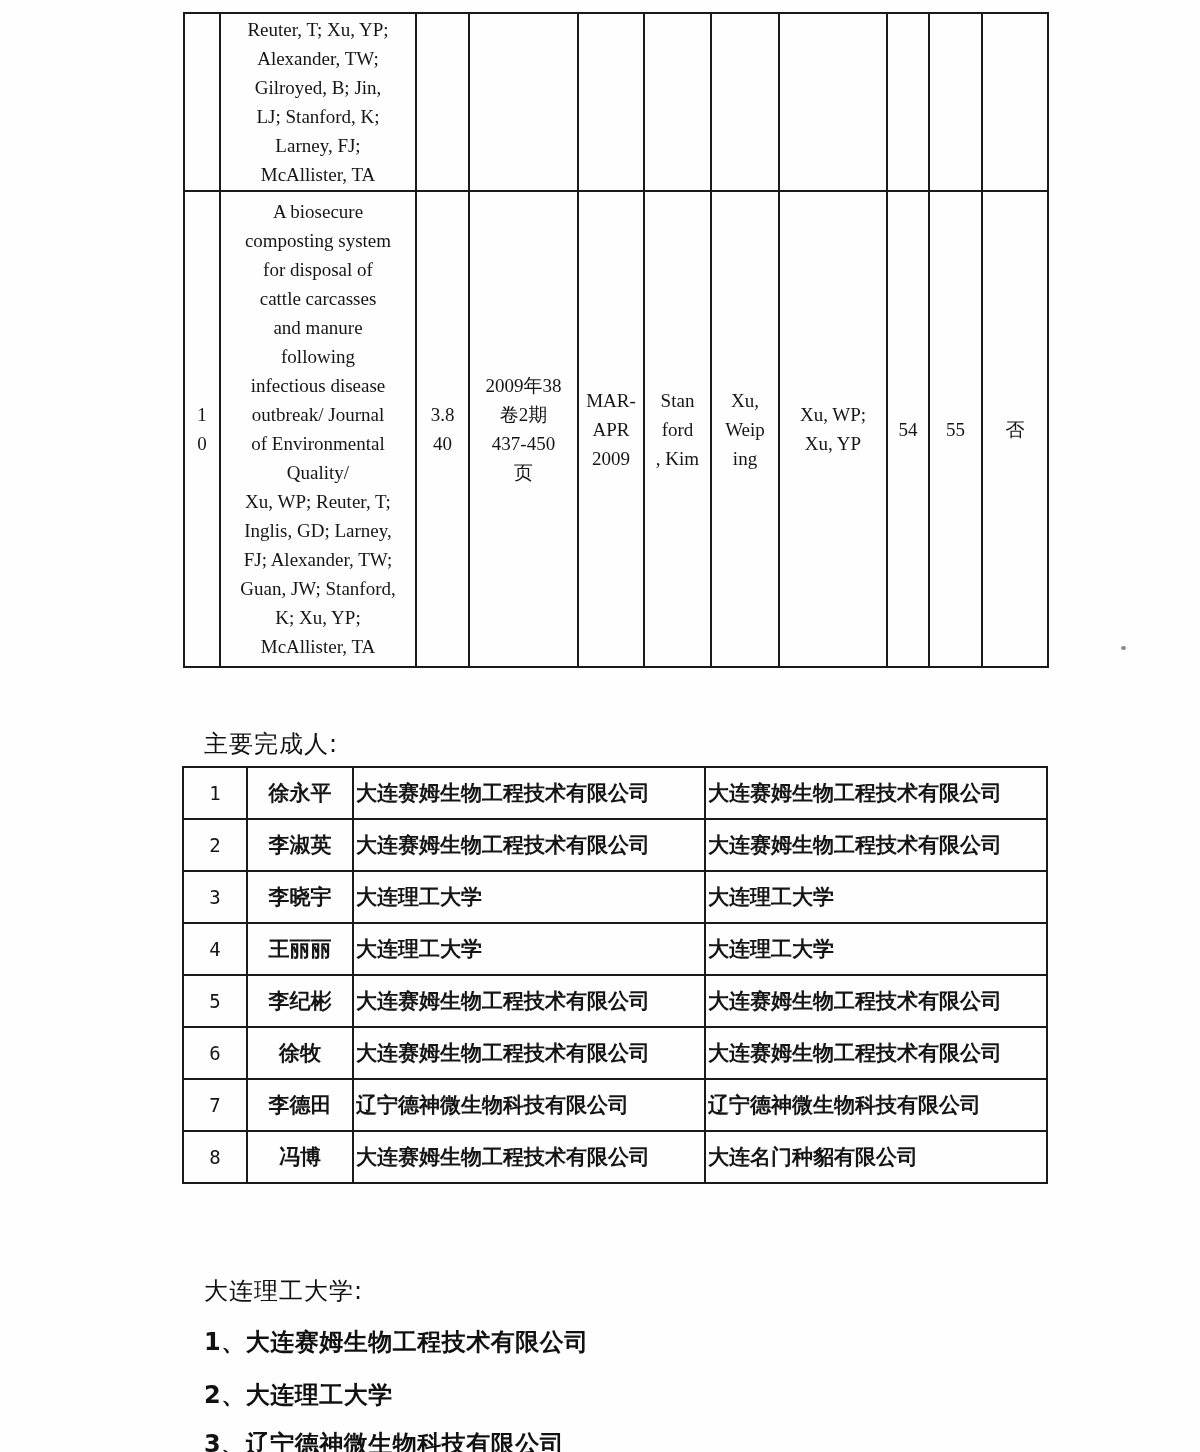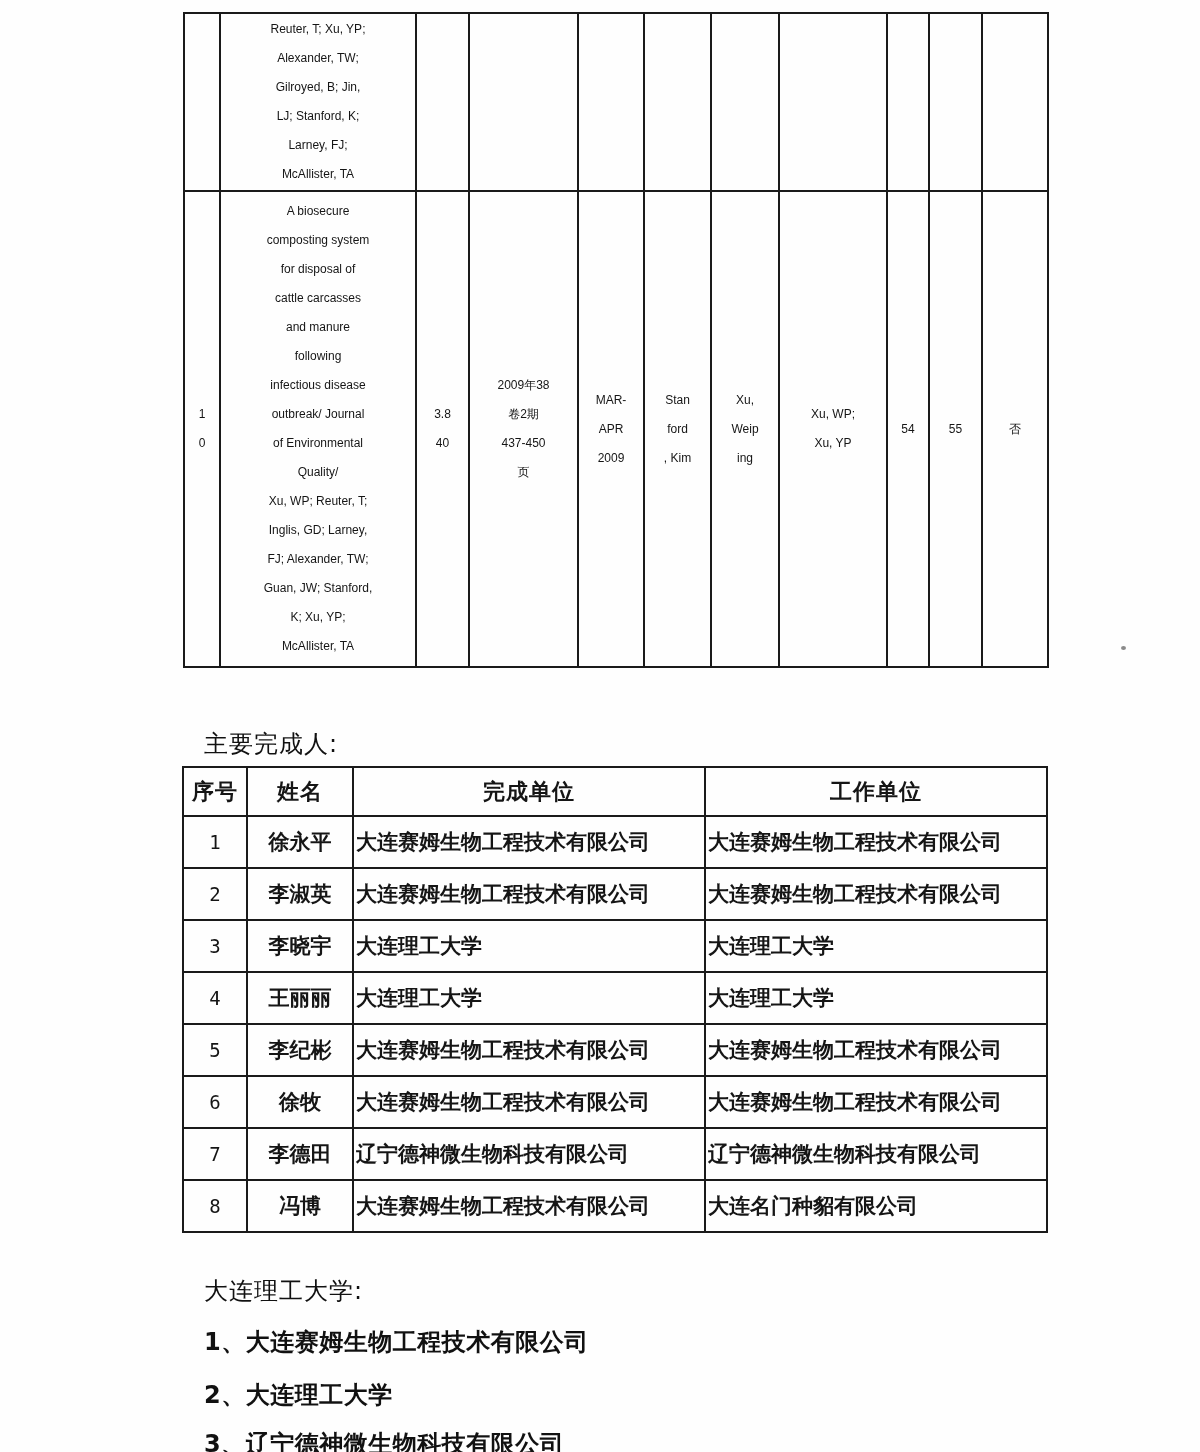--- a/index.html
+++ b/index.html
@@ -11,22 +11,22 @@
     position: relative;
     overflow: hidden;
   }
   .page { position: relative; width: 1200px; height: 1452px; background: #fefefe; }
 
   table { border-collapse: collapse; table-layout: fixed; }
 
   
   .pub-table {
     position: absolute; left: 183px; top: 12px; width: 864px;
-    font-family: Liberation Sans, sans-serif;
-    font-size: 12px;
+    font-family: Liberation Serif, serif;
+    font-size: 19px;
   }
   .pub-table td {
     border: 2px solid #1a1a1a;
     text-align: center;
     vertical-align: middle;
     white-space: pre-line;
     line-height: 29px;
     padding: 0 2px;
     overflow: hidden;
   }
@@ -167,26 +167,20 @@
   <div class="section-heading heading-completers">主要完成人:</div>
 
   <table class="completers-table">
     <colgroup>
       <col style="width:64px">
         <col style="width:106px">
         <col style="width:352px">
         <col style="width:342px">
     </colgroup>
     <tbody>
-        <tr>
-      <th>序号</th>
-      <th>姓名</th>
-      <th>完成单位</th>
-      <th>工作单位</th>
-    </tr>
     <tr>
       <td class="c-serial">1</td>
       <td class="c-name">徐永平</td>
       <td class="c-unit">大连赛姆生物工程技术有限公司</td>
       <td class="c-unit">大连赛姆生物工程技术有限公司</td>
     </tr>
     <tr>
       <td class="c-serial">2</td>
       <td class="c-name">李淑英</td>
       <td class="c-unit">大连赛姆生物工程技术有限公司</td>

